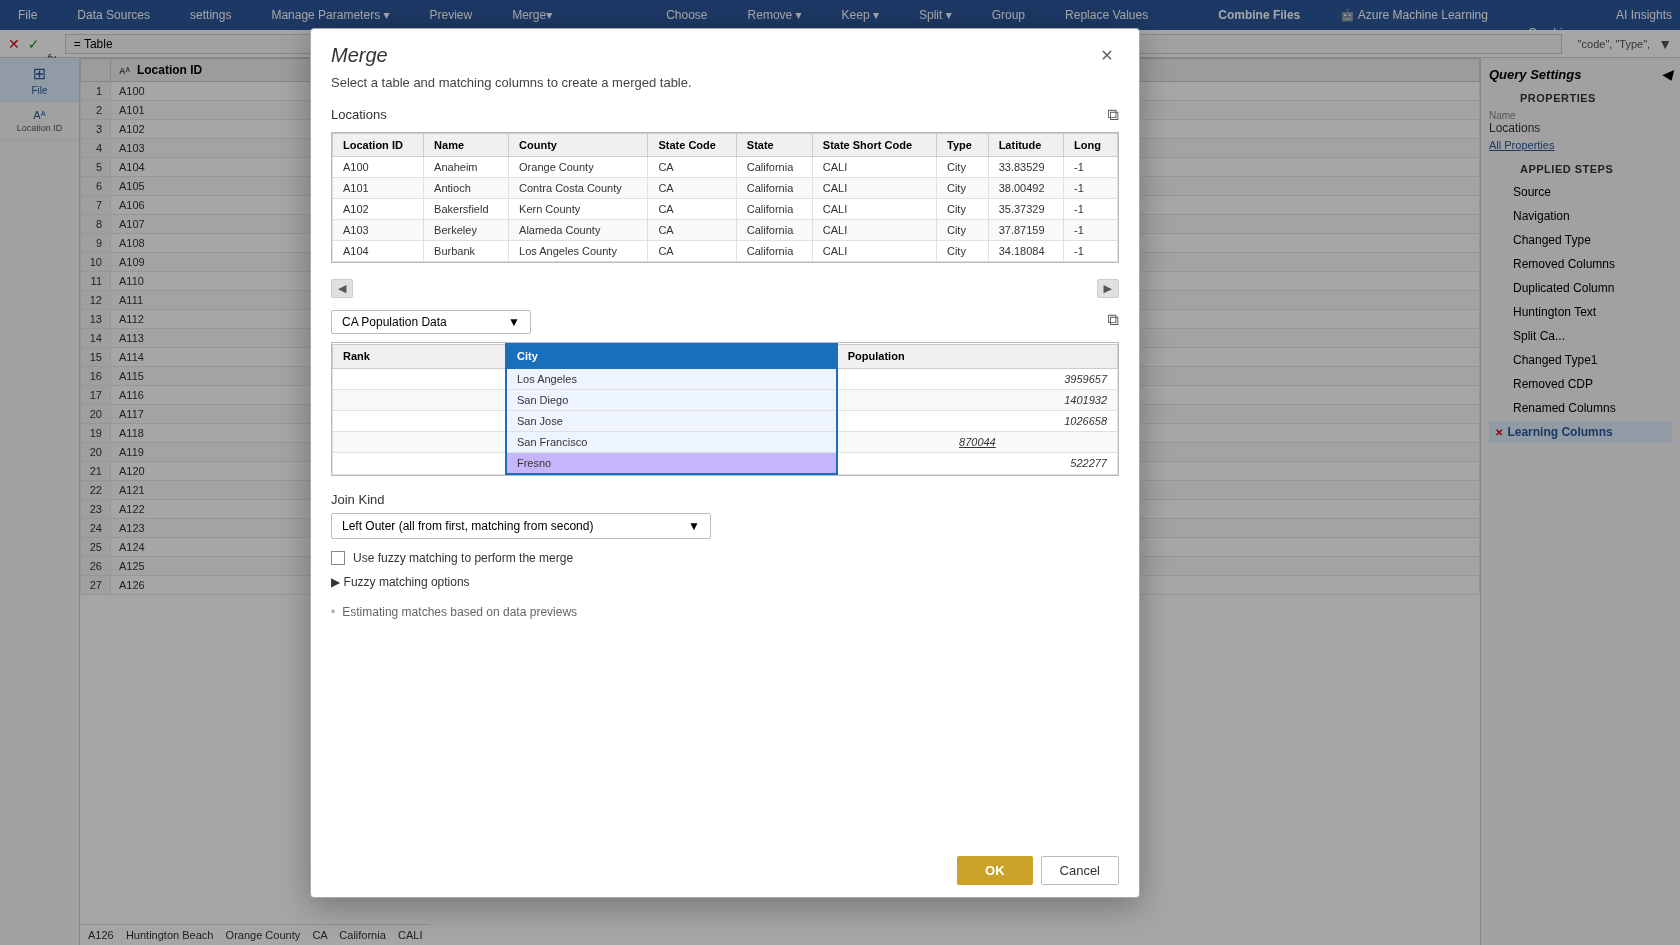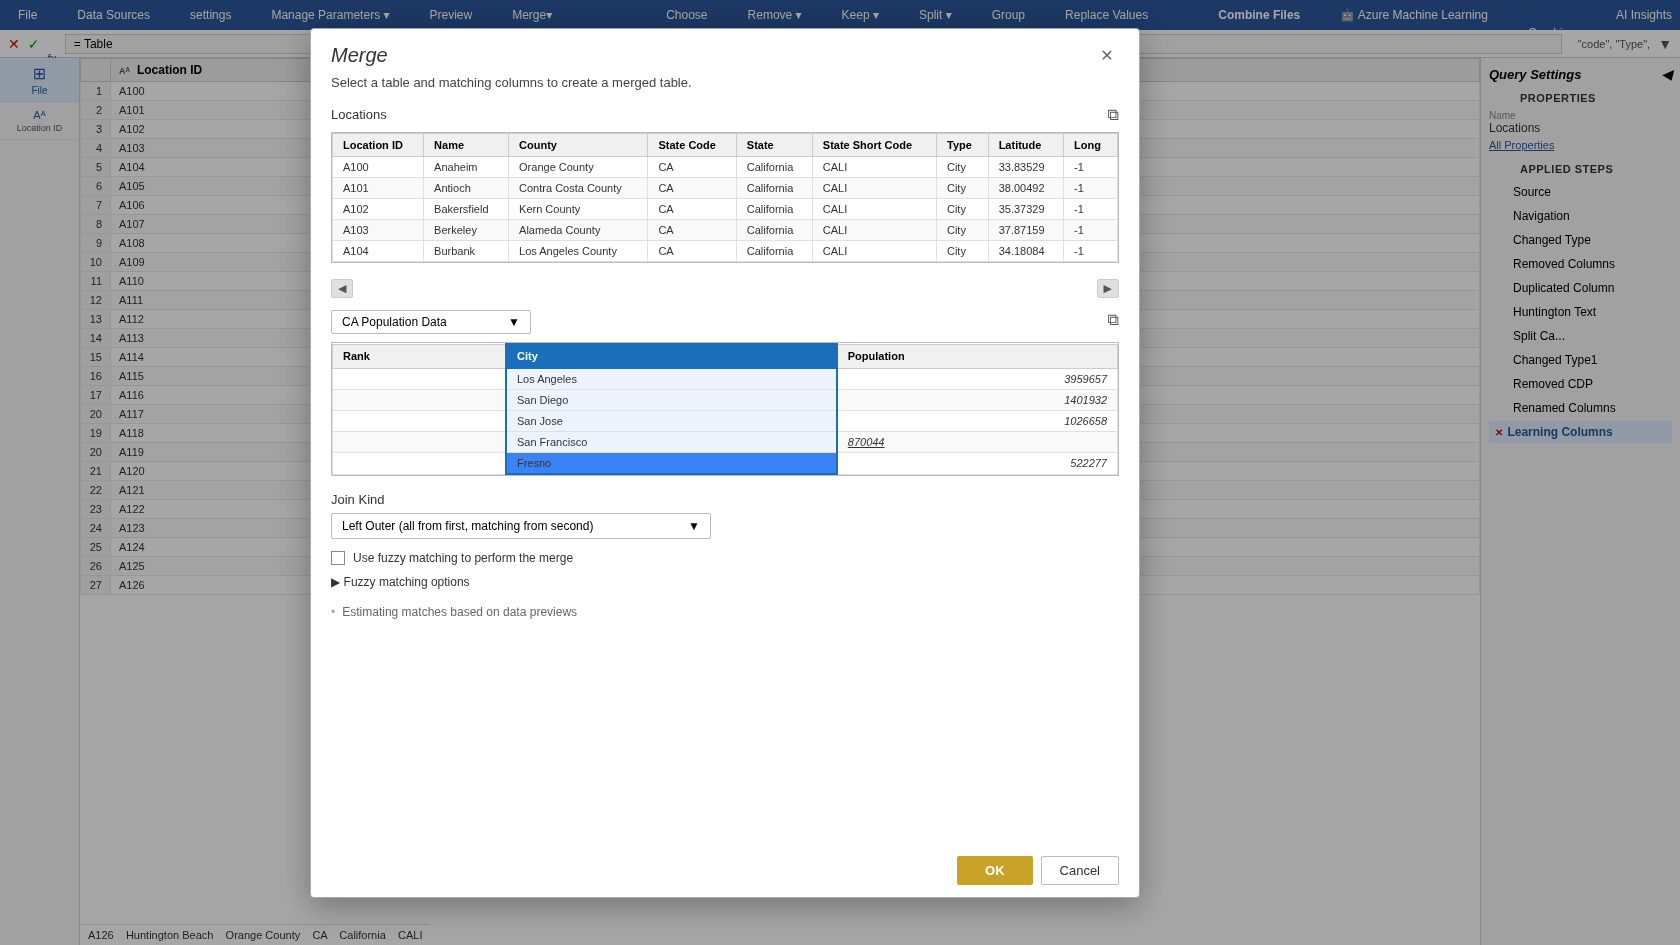--- a/index.html
+++ b/index.html
@@ -585,25 +585,25 @@
                 <td style="text-align: right; font-style: italic;">1401932</td>
               </tr>
               <tr>
                 <td style="color: rgb(136, 136, 136); font-size: 11px;"></td>
                 <td class="city-col" style="background: rgb(237, 244, 255); border-left: 2px solid rgb(26, 111, 189); border-right: 2px solid rgb(26, 111, 189); font-weight: 500;">San Jose</td>
                 <td style="text-align: right; font-style: italic;">1026658</td>
               </tr>
               <tr>
                 <td style="color: rgb(136, 136, 136); font-size: 11px;"></td>
                 <td class="city-col" style="background: rgb(237, 244, 255); border-left: 2px solid rgb(26, 111, 189); border-right: 2px solid rgb(26, 111, 189); font-weight: 500;">San Francisco</td>
-                <td style="text-align: left; font-style: italic; text-decoration: underline;">870044</td>
+                <td style="text-align: center; font-style: italic; text-decoration: underline;">870044</td>
               </tr>
               <tr>
                 <td style="color: rgb(136, 136, 136); font-size: 11px;"></td>
-                <td class="city-col" style="background: #3b82f6; border-left: 2px solid rgb(26, 111, 189); border-right: 2px solid rgb(26, 111, 189); font-weight: 500; border-bottom: 2px solid rgb(26, 111, 189);">Fresno</td>
+                <td class="city-col" style="background: #c4b5fd; border-left: 2px solid rgb(26, 111, 189); border-right: 2px solid rgb(26, 111, 189); font-weight: 500; border-bottom: 2px solid rgb(26, 111, 189);">Fresno</td>
                 <td style="text-align: right; font-style: italic;">522277</td>
               </tr>
             </tbody>
         </table>
       </div>
     </div>
 
     <div class="join-kind-section">
       <div class="join-kind-label">Join Kind</div>
       <div class="join-kind-dropdown">

